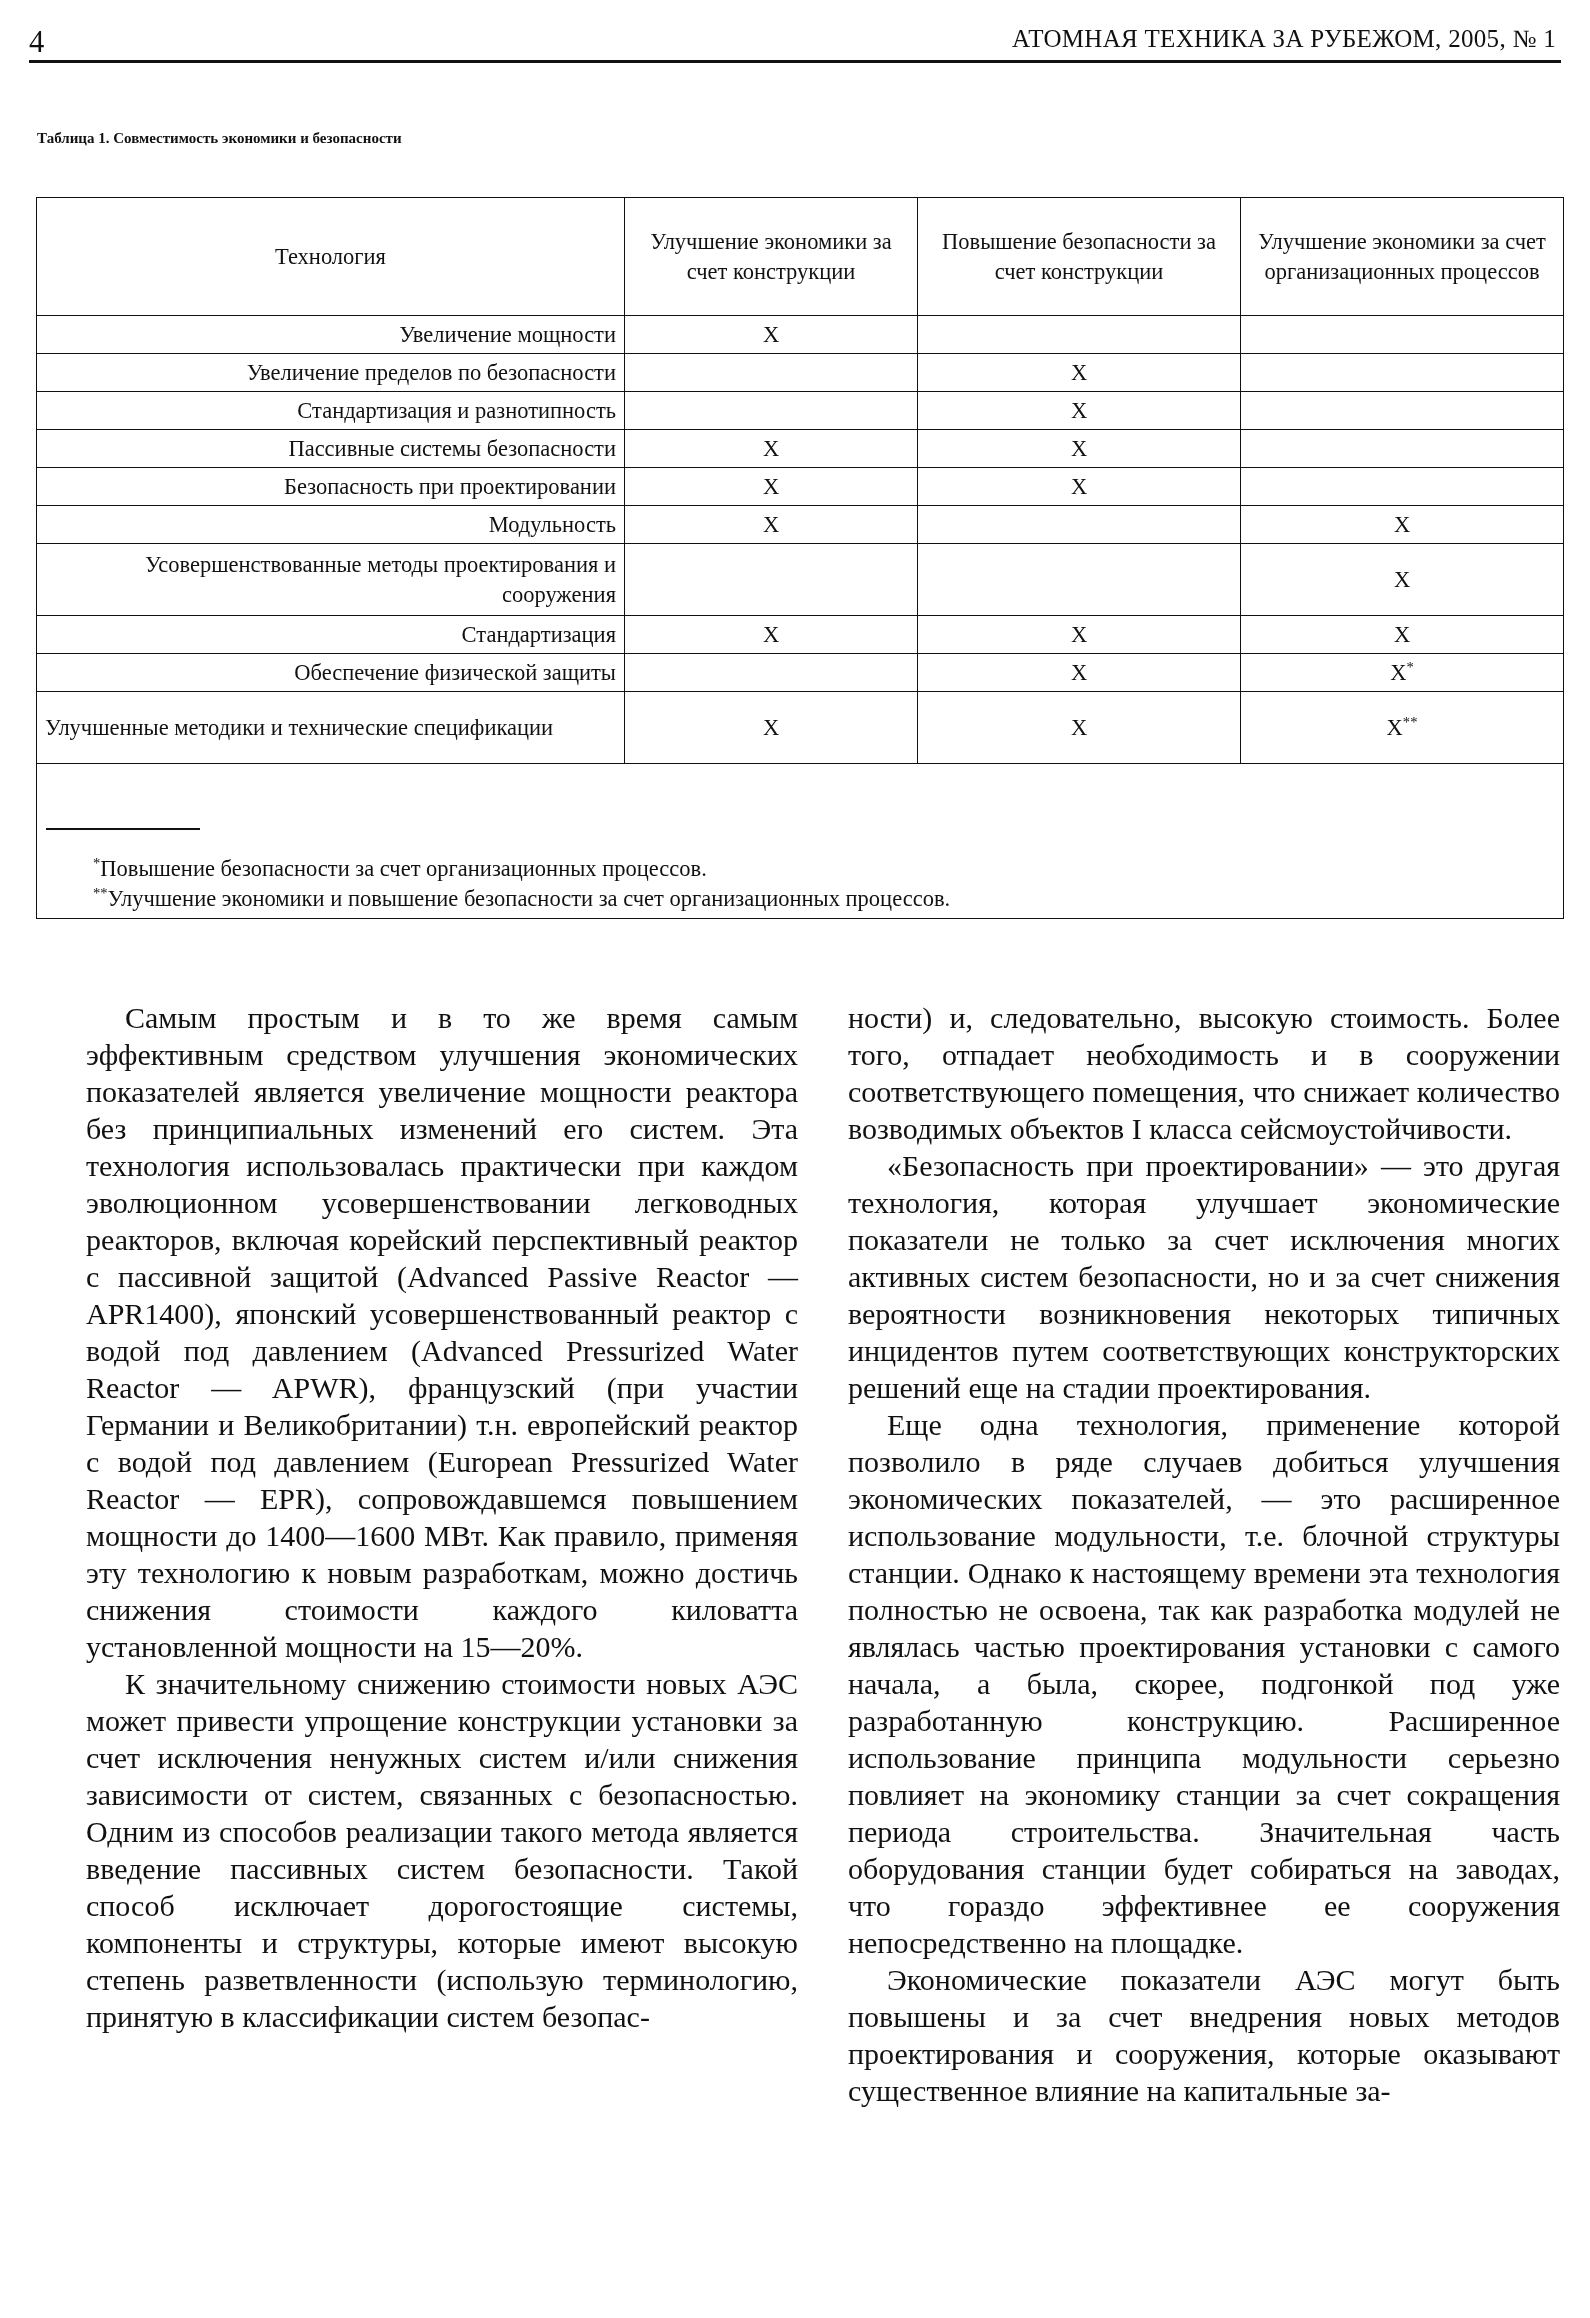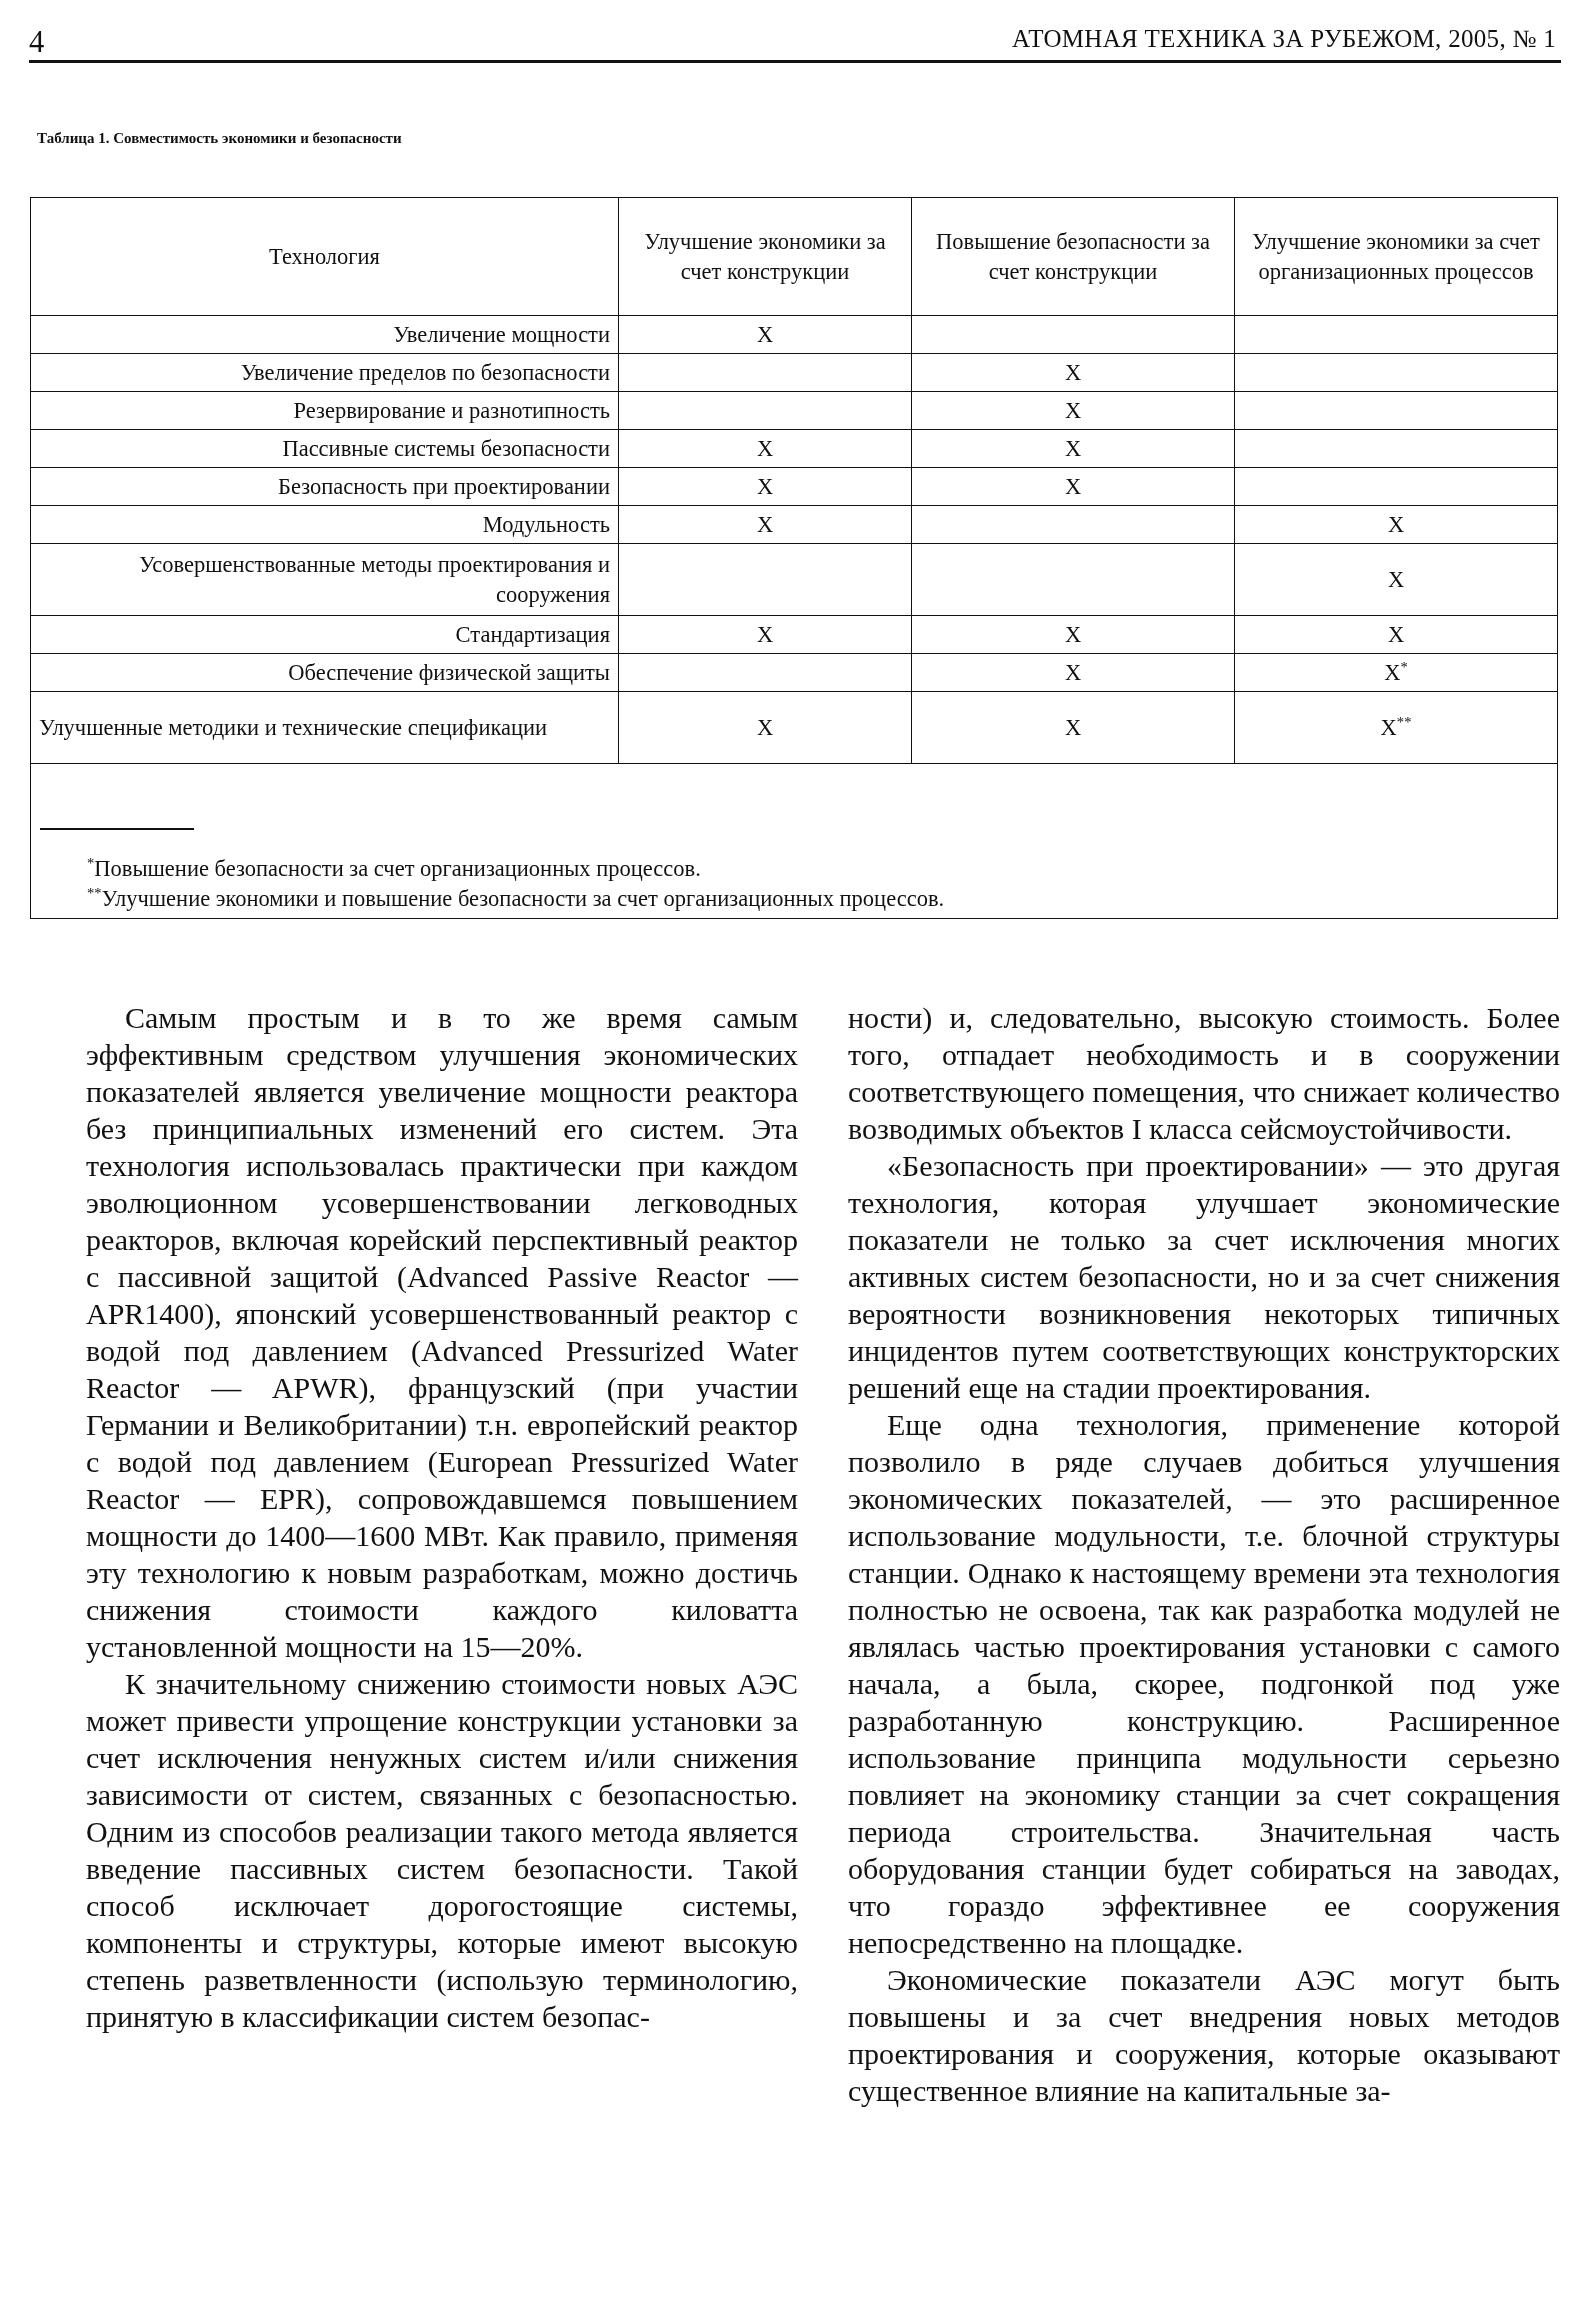--- a/index.html
+++ b/index.html
@@ -3,21 +3,21 @@
 <meta charset="utf-8">
 <style>
   html, body { margin:0; padding:0; background:#ffffff; }
   body { width:1590px; height:2319px; position:relative; overflow:hidden;
          font-family:"Liberation Serif","DejaVu Serif",serif; color:#111; }
   .abs { position:absolute; }
   .hdr-page { left:29px; top:25px; font-size:30.5px; }
   .hdr-journal { right:34px; top:25px; font-size:25px; letter-spacing:0.3px; }
   .hdr-rule { left:29px; top:60px; width:1532px; height:3.3px; background:#111; }
   .tbl-caption { left:37px; top:130px; font-size:15px; font-weight:bold; }
-  table.t { position:absolute; left:30px; top:197px; width:1528px; border-collapse:collapse;
+  table.t { position:absolute; left:36px; top:197px; width:1528px; border-collapse:collapse;
             font-size:22.5px; line-height:1.3; }
   table.t td, table.t th { border:1.3px solid #111; padding:0 8px; font-weight:normal; }
   table.t th { text-align:center; vertical-align:middle; height:117px; }
   table.t td.name { text-align:right; }
   table.t td.mark { text-align:center; vertical-align:middle; }
   table.t tr.r1 td { height:37px; }
   table.t tr.r2 td { height:71px; }
   table.t td.just { text-align:justify; text-align-last:left; }
   .foot-cell { height:154px; position:relative; padding:0 !important; }
   .foot-rule { position:absolute; left:9.3px; top:64px; width:154px; height:2px; background:#111; }
@@ -60,21 +60,21 @@
     <td class="mark"></td>
     <td class="mark"></td>
   </tr>
   <tr class="r1">
     <td class="name">Увеличение пределов по безопасности</td>
     <td class="mark"></td>
     <td class="mark">X</td>
     <td class="mark"></td>
   </tr>
   <tr class="r1">
-    <td class="name">Резервирование и разнотипность</td>
+    <td class="name">Стандартизация и разнотипность</td>
     <td class="mark"></td>
     <td class="mark">X</td>
     <td class="mark"></td>
   </tr>
   <tr class="r1">
     <td class="name">Пассивные системы безопасности</td>
     <td class="mark">X</td>
     <td class="mark">X</td>
     <td class="mark"></td>
   </tr>

